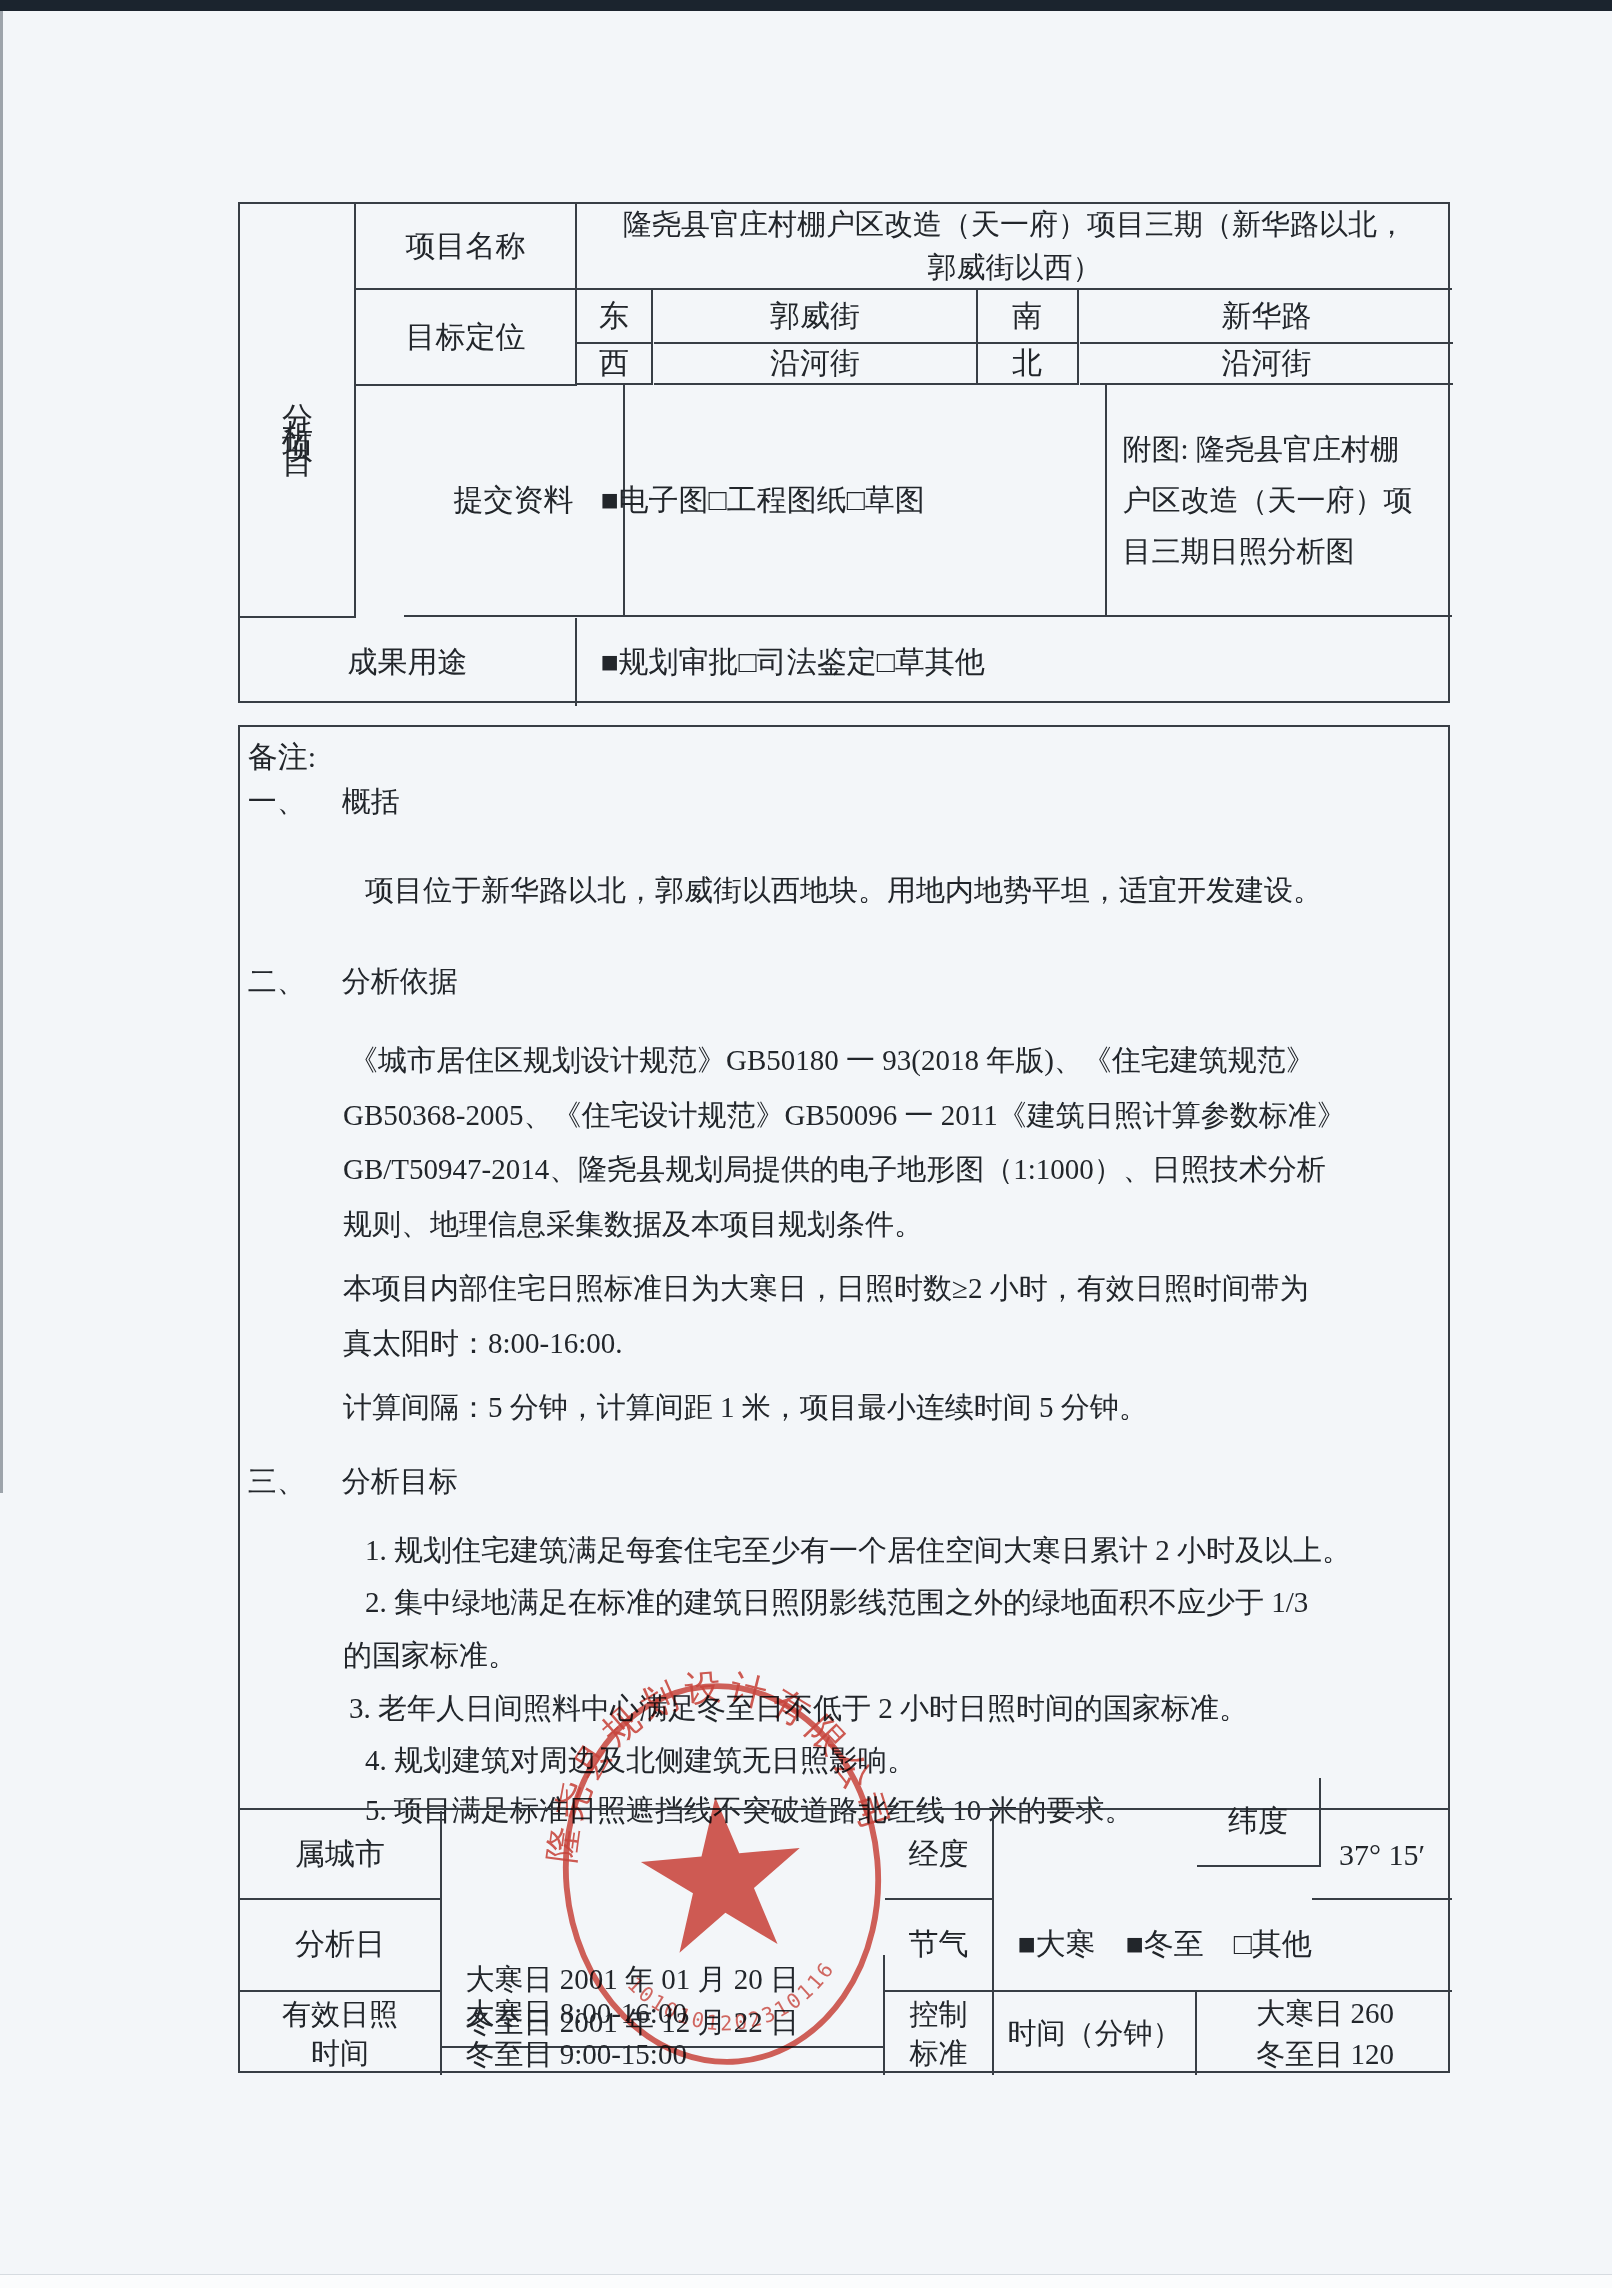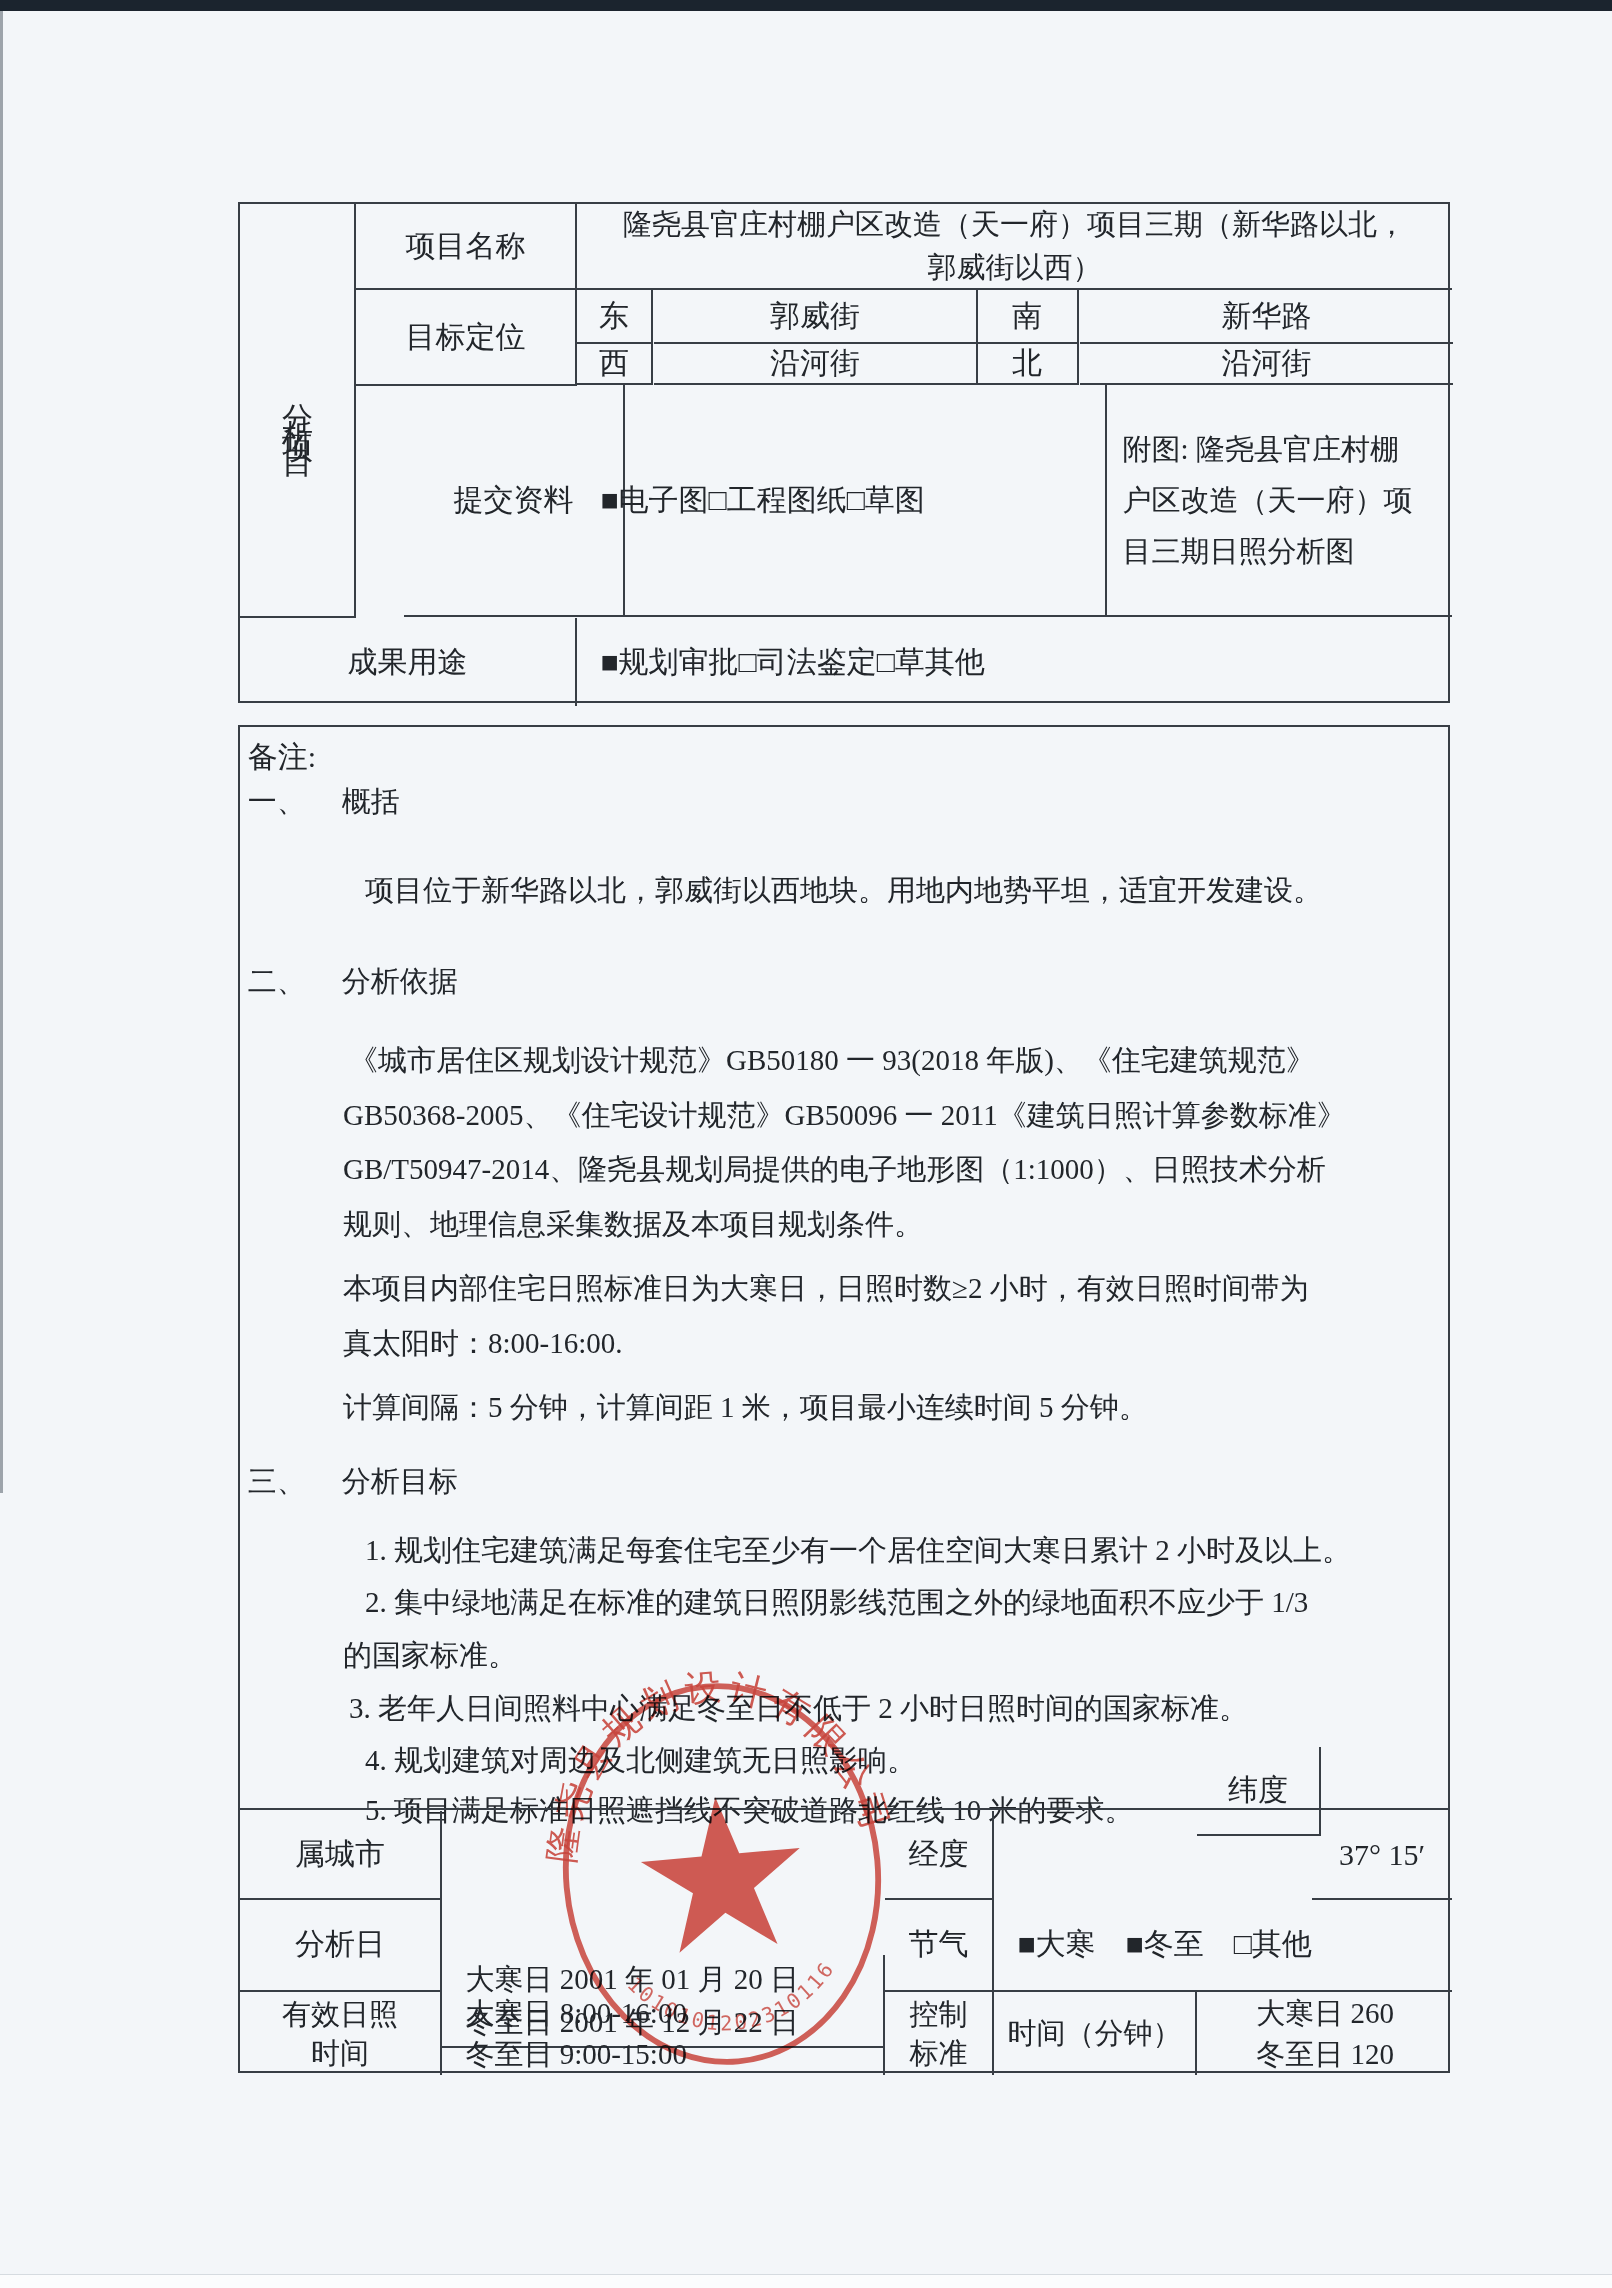--- a/index.html
+++ b/index.html
@@ -94,21 +94,21 @@
     <div class="nline" style="left:125px;top:856px;">2. 集中绿地满足在标准的建筑日照阴影线范围之外的绿地面积不应少于 1/3</div>
     <div class="nline" style="left:103px;top:909px;">的国家标准。</div>
     <div class="nline" style="left:109px;top:962px;font-family:Liberation Serif, serif;">3. 老年人日间照料中心满足冬至日不低于 2 小时日照时间的国家标准。</div>
     <div class="nline" style="left:125px;top:1014px;">4. 规划建筑对周边及北侧建筑无日照影响。</div>
     <div class="nline" style="left:125px;top:1064px;">5. 项目满足标准日照遮挡线不突破道路北红线 10 米的要求。</div>
 
     <div class="hline" style="top:1081px;"></div>
 
     <div class="c" style="left:0;top:1084px;width:202px;height:89px;">属城市</div>
     <div class="c" style="left:645px;top:1084px;width:109px;height:89px;">经度</div>
-    <div class="c" style="left:957px;top:1020px;width:124px;height:89px;font-family:Liberation Mono, monospace;">纬度</div>
+    <div class="c" style="left:957px;top:1051px;width:124px;height:89px;font-family:Liberation Mono, monospace;">纬度</div>
     <div class="c nr" style="left:1072px;top:1084px;width:140px;height:89px;">37° 15′</div>
 
     <div class="c" style="left:0;top:1172px;width:202px;height:93px;">分析日</div>
     <div class="c la pad lines" style="left:202px;top:1228px;width:443px;height:93px;line-height:43px;font-size:29px;">
       <div>大寒日 2001 年 01 月 20 日</div>
       <div>冬至日 2001 年 12 月 22 日</div>
     </div>
     <div class="c" style="left:645px;top:1172px;width:109px;height:93px;">节气</div>
     <div class="c nr la pad" style="left:754px;top:1172px;width:458px;height:93px;">■大寒　■冬至　□其他</div>
 

